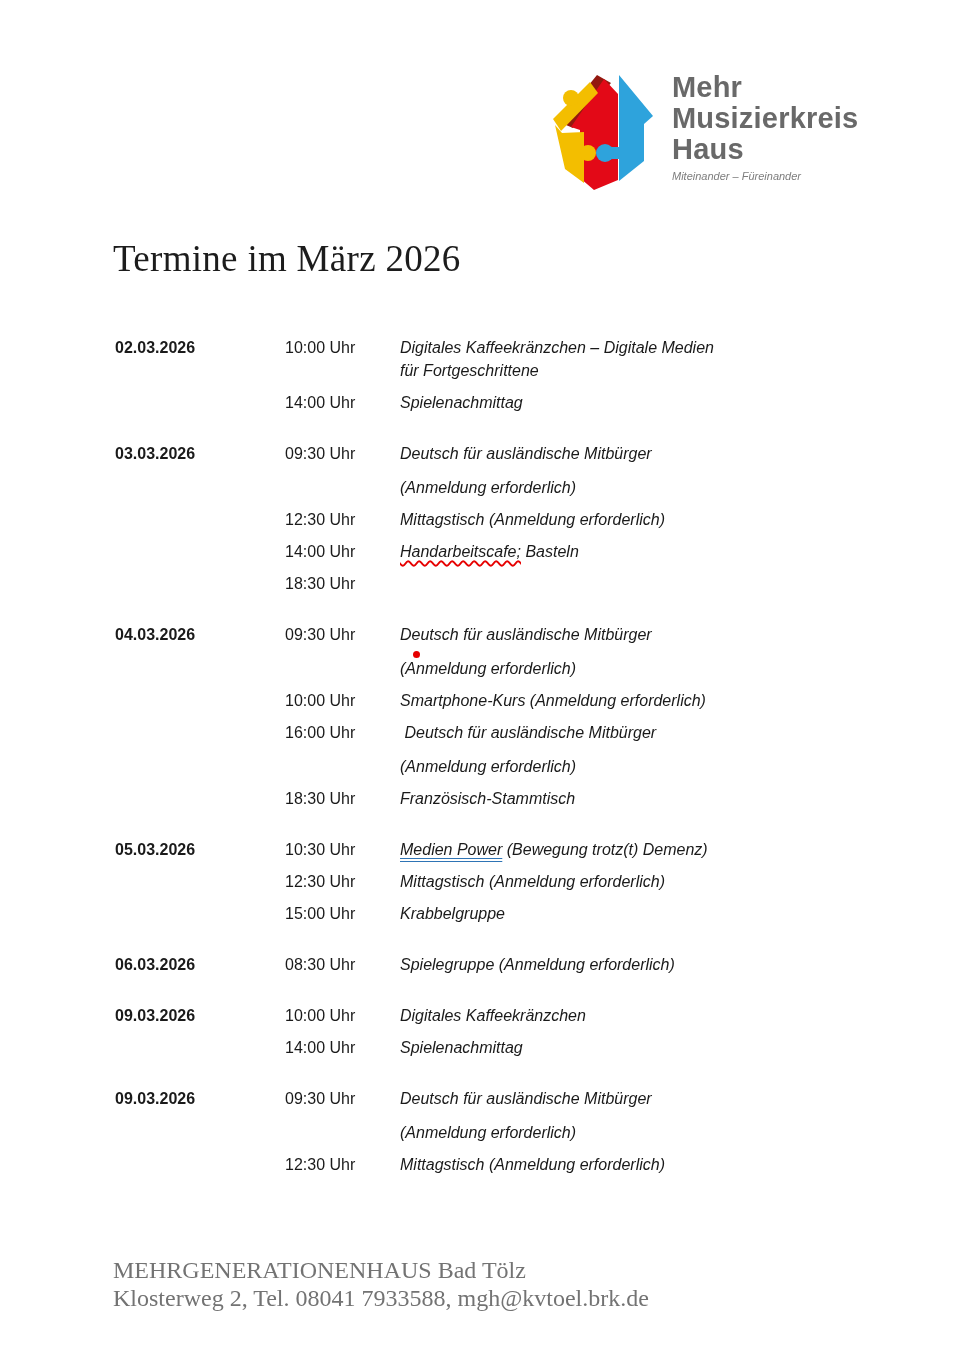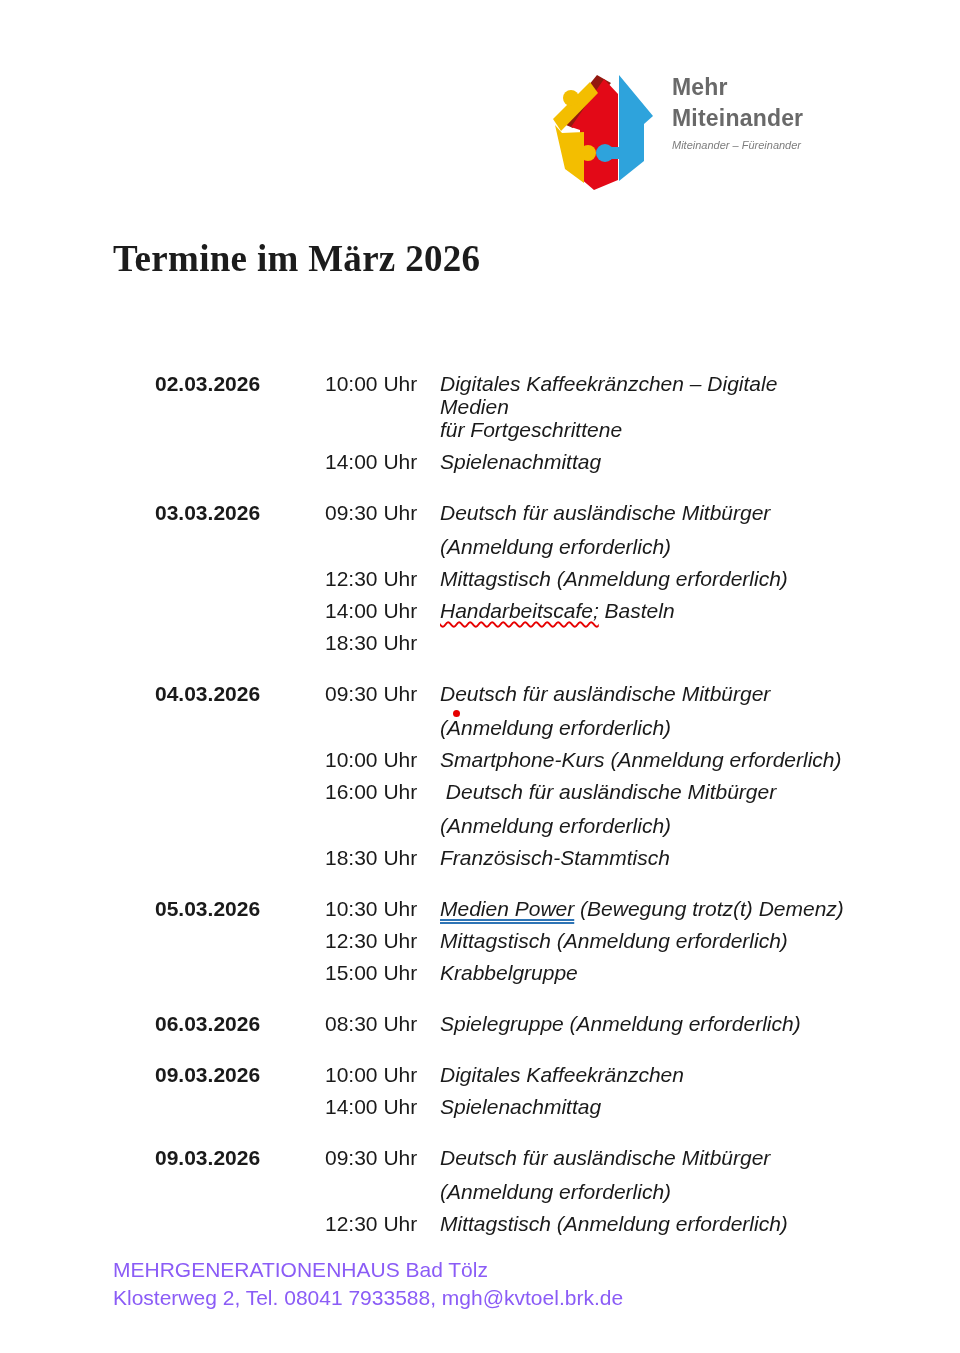--- a/index.html
+++ b/index.html
@@ -8,66 +8,67 @@
   .page { position:relative; width:960px; height:1353px; background:#ffffff; overflow:hidden; }
 
   
   .logo { position:absolute; left:548px; top:70px; display:flex; gap:14px; }
   .logo svg { display:block; }
   .c-yellow  { fill:var(--c-yellow,#F3BE00); }
   .c-red     { fill:var(--c-red,#E30917); }
   .c-darkred { fill:var(--c-darkred,#93180F); }
   .c-blue    { fill:var(--c-blue,#2EA3DC); }
   .logo-text { padding-top:2px; }
-  .logo-name { font-weight:bold; font-size:23px; line-height:31px; color:var(--c-logotext,#696969); letter-spacing:.2px; }
+  .logo-name { font-weight:bold; font-size:29px; line-height:31px; color:var(--c-logotext,#696969); letter-spacing:.2px; }
   .logo-tagline { font-style:italic; font-size:11px; color:var(--c-tagline,#7d7d7d); margin-top:5px; }
 
   
   .doc-title { position:absolute; left:113px; top:237px; font-family:"Liberation Serif", serif;
-               font-weight:bold; font-size:37px; color:#1c1c1c; letter-spacing:.3px; }
-
-  
-  .schedule { position:absolute; left:115px; top:372px; width:690px; font-size:21px;margin-left:40px; }
+               font-weight:normal; font-size:37px; color:#1c1c1c; letter-spacing:.3px; }
+
+  
+  .schedule { position:absolute; left:115px; top:336px; width:690px; font-size:16px; }
   .block { display:flex; margin-bottom:19px; }
   .date { width:170px; font-weight:bold; line-height:23px; }
   .events { flex:1; }
   .event-row { display:flex; margin-bottom:9px; }
   .time { width:115px; line-height:23px; }
   .lines { flex:1; }
   .line { position:relative; line-height:23px; white-space:pre-wrap;font-style:italic; }
   .line.spaced { margin-top:11px; }
   .seg.red-squiggle { text-decoration:underline wavy var(--ann-red,#e60000); text-decoration-thickness:1.5px; text-underline-offset:3px; }
   .seg.blue-double-underline { text-decoration:underline double var(--ann-blue,#2e74b5); text-underline-offset:3px; }
   .red-dot { position:absolute; left:13px; top:-6px; width:7px; height:7px; border-radius:50%;
              background:var(--ann-red,#e60000); }
 
   
-  .footer { position:absolute; left:113px; top:1256px; font-family:Liberation Sans, sans-serif;
-            font-size:21px; line-height:28px; color:#8b5cf6; }
+  .footer { position:absolute; left:113px; top:1256px; font-family:Liberation Serif, serif;
+            font-size:24px; line-height:28px; color:#737373; }
 </style>
 </head>
 <body>
 
 <div class="page">
 
   <div class="logo">
     <svg width="110" height="122" viewBox="0 0 110 122" aria-hidden="true">
       <path class="c-darkred" d="M49,5 L63,13 L25,58 L11,52 Z"></path>
       <path class="c-red" d="M56,9 L70,24 L70,110 L46,120 L32,108 L32,60 L23,57 Z"></path>
       <path class="c-blue" d="M71,5 L105,46 L96,54 L96,91 L71,111 Z"></path>
       <path class="c-yellow" d="M42,12 L5,49 L13,61 L50,23 Z"></path>
       <circle class="c-yellow" cx="23" cy="28" r="8"></circle>
       <path class="c-yellow" d="M7,55 L17,99 L36,113 L36,62 L14,63 Z"></path>
       <circle class="c-yellow" cx="40" cy="83" r="8"></circle>
       <rect class="c-blue" x="60" y="77" width="12" height="12"></rect>
       <circle class="c-blue" cx="57" cy="83" r="9"></circle>
     </svg>
     <div class="logo-text">
       <div class="logo-name">Mehr</div>
-      <div class="logo-name">Miteinander</div>
+      <div class="logo-name">Musizierkreis</div>
+      <div class="logo-name">Haus</div>
       <div class="logo-tagline">Miteinander – Füreinander</div>
     </div>
   </div>
 
   <h1 class="doc-title">Termine im März 2026</h1>
 
   <div class="schedule">
       <div class="block">
         <div class="date">02.03.2026</div>
         <div class="events">

